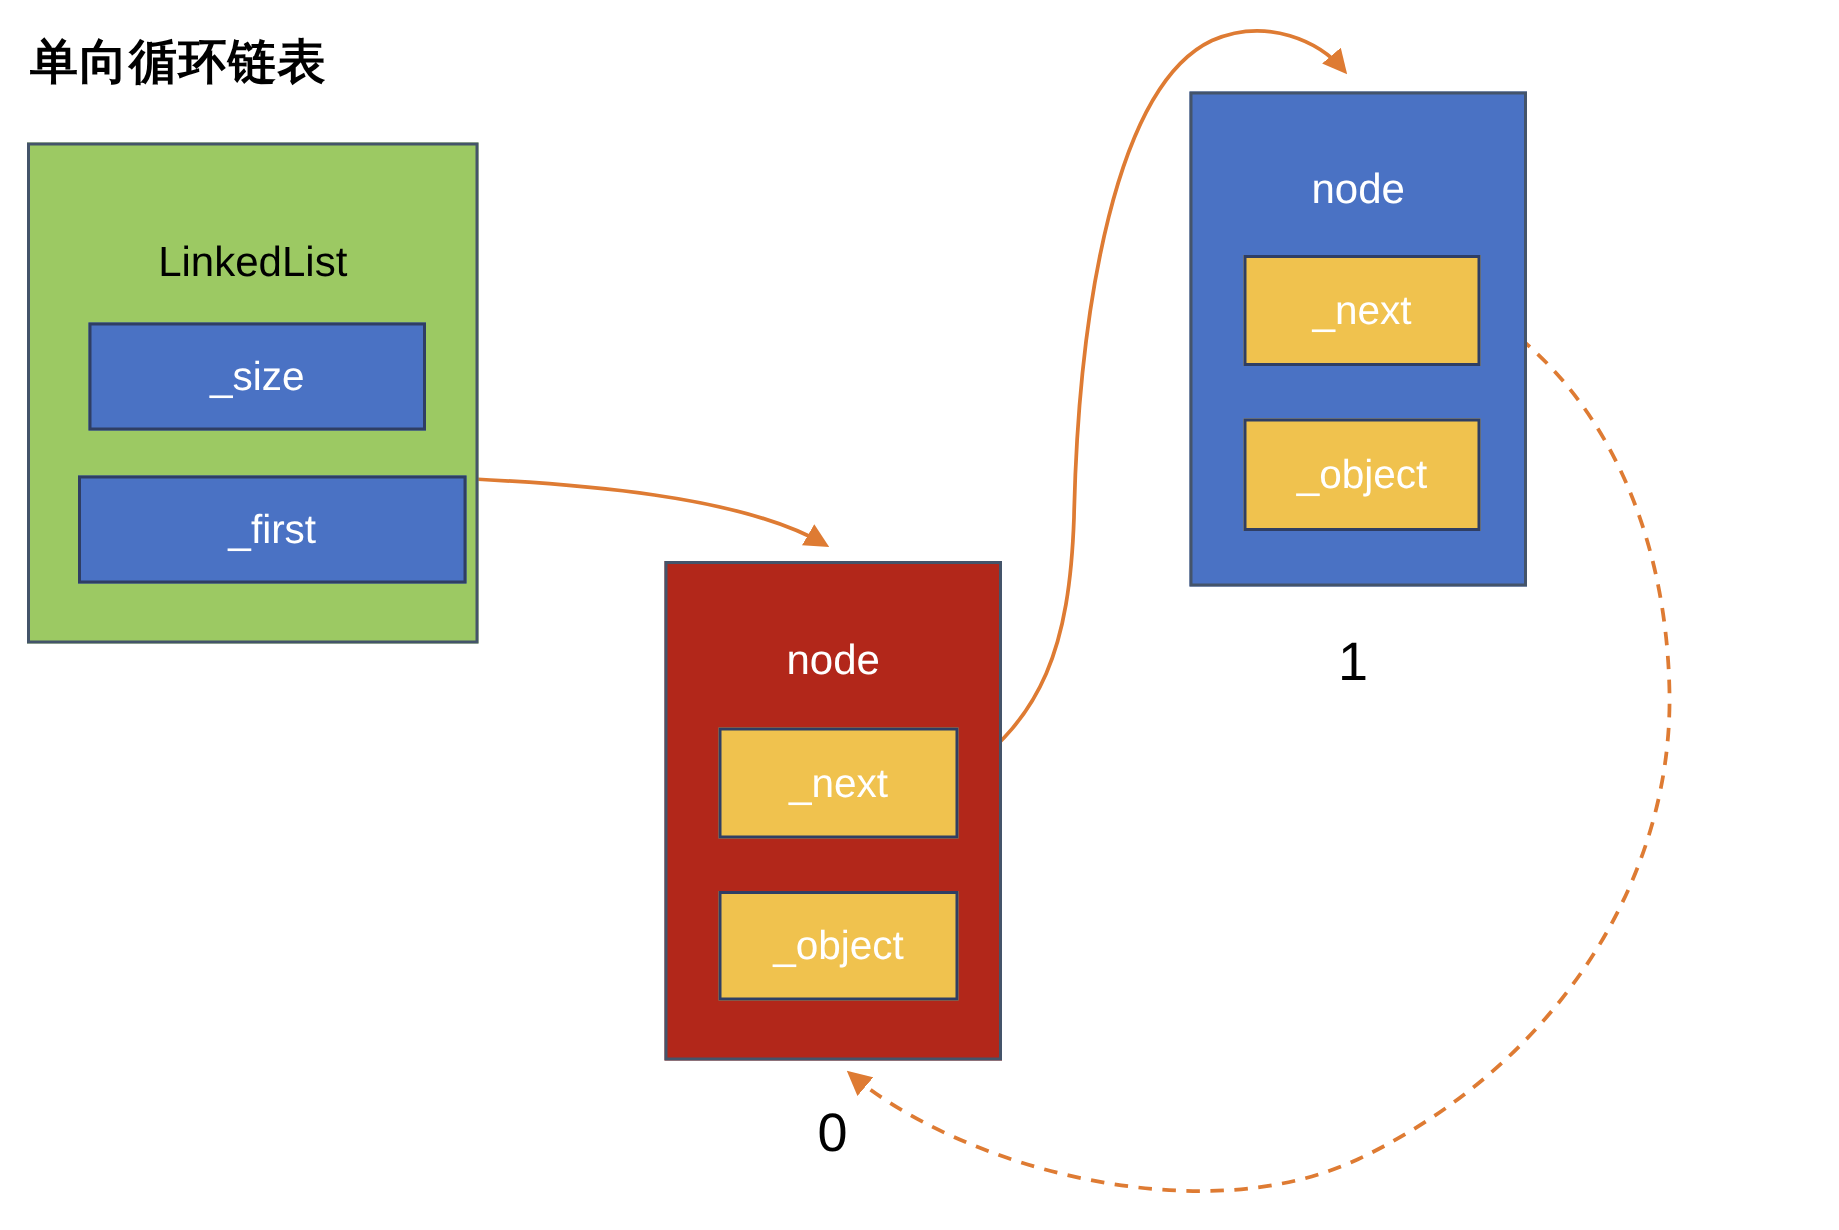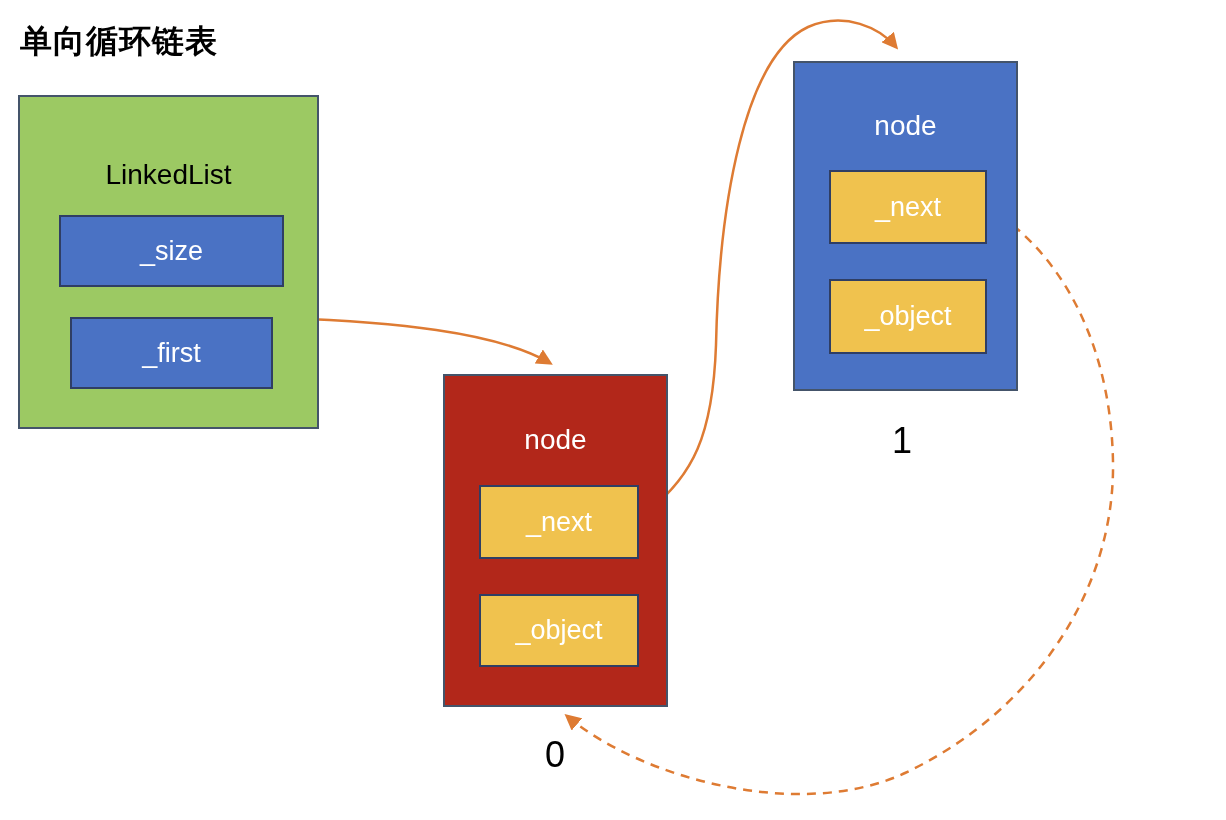--- a/index.html
+++ b/index.html
@@ -14,21 +14,21 @@
   svg.arrows{position:absolute;left:0;top:0;width:1226px;height:820px;pointer-events:none;}
   .diagram-title{position:absolute;left:20px;top:20px;font-size:32px;font-weight:600;color:var(--text-dark);letter-spacing:1px;}
   .box{position:absolute;border:2px solid var(--border-dark);}
   .box-title{width:100%;text-align:center;font-size:28px;}
   .field{position:absolute;display:flex;align-items:center;justify-content:center;font-size:27px;color:var(--text-light);border:2px solid var(--border-inner);}
 
   
   .linkedlist-box{left:18px;top:63px;width:301px;height:334px;background:var(--green);margin-top:32px;}
   .linkedlist-box .box-title{position:absolute;top:62px;color:var(--text-dark);}
   .field-size {left:39px;top:118px;width:225px;height:72px;background:var(--blue);}
-  .field-first{left:50px;top:220px;width:203px;height:72px;background:var(--blue);}
+  .field-first{left:32px;top:220px;width:259px;height:72px;background:var(--blue);}
 
   
   .node0-box{left:443px;top:374px;width:225px;height:333px;background:var(--red);}
   .node0-box .box-title{position:absolute;top:48px;color:var(--text-light);}
   .node0-box .f-next  {left:34px;top:109px;width:160px;height:74px;background:var(--yellow);}
   .node0-box .f-object{left:34px;top:218px;width:160px;height:73px;background:var(--yellow);}
 
   
   .node1-box{left:793px;top:61px;width:225px;height:330px;background:var(--blue);}
   .node1-box .box-title{position:absolute;top:47px;color:var(--text-light);}

